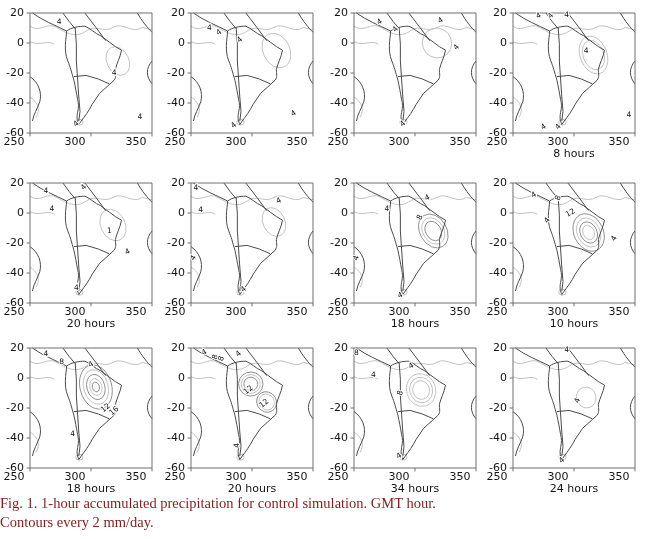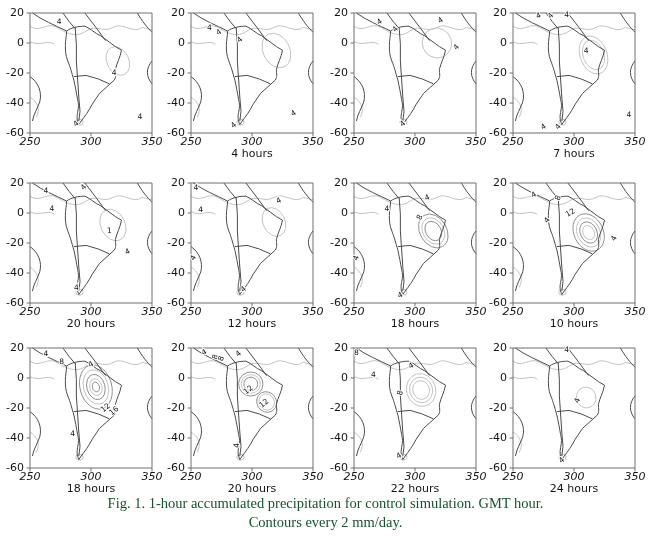--- a/index.html
+++ b/index.html
@@ -8,27 +8,27 @@
   #fig { position:relative; width:651px; height:539px; background:#ffffff; }
   .fig-title { position:absolute; top:0; left:0; width:100%; text-align:center;
                font-size:12px; line-height:13px; color:#141414; }
   #grid { position:absolute; left:0; top:0; width:584px; height:500px; }
   .panel { position:absolute; width:170px; height:156px; }
   .yticks { position:absolute; left:0; top:0; width:27px; height:134px; }
   .ytick  { position:absolute; right:3px; width:26px; text-align:right;
             font-size:11px; line-height:14px; color:#141414; }
   .plot { position:absolute; left:30px; top:6px; width:122px; height:120px; }
   .plot svg { width:100%; height:100%; overflow:visible; display:block; }
-  .xticks { position:absolute; left:30px; top:128px; width:122px; height:13px;font-style:italic; }
+  .xticks { position:absolute; left:14px; top:128px; width:122px; height:13px; }
   .xtick  { position:absolute; transform:translateX(-50%); font-size:11px;
             line-height:13px; color:#141414; white-space:nowrap; }
   .hours { position:absolute; left:18px; top:141px; width:146px; text-align:center;
            font-size:11px; line-height:12px; color:#141414; }
-  .caption { position:absolute; top:494px; left:0; width:100%; text-align:center;
-             font-family:"Liberation Serif",serif; font-size:14.5px; line-height:19px; color:#14532d; }
+  .caption { position:absolute; top:494px; left:0; width:100%; 
+             font-family:"Liberation Serif",serif; font-size:14.5px; line-height:19px; color:#7f1d1d; }
 </style>
 </head>
 <body>
 
 <div id="fig">
   <div id="grid">
       <div class="panel" style="left: 0px; top: 7px;">
     <div class="yticks">
           <span class="ytick" style="top: -1px;">20</span>
           <span class="ytick" style="top: 29px;">0</span>
@@ -109,21 +109,20 @@
             <text transform="translate(40 22.5) rotate(-40)" font-size="6.2" text-anchor="middle" dominant-baseline="middle" fill="#141414" style="paint-order:stroke;stroke:#ffffff;stroke-width:1.6px;font-family:&quot;DejaVu Sans&quot;,sans-serif;">4</text>
             <text transform="translate(84 83.75) rotate(-30)" font-size="6.2" text-anchor="middle" dominant-baseline="middle" fill="#141414" style="paint-order:stroke;stroke:#ffffff;stroke-width:1.6px;font-family:&quot;DejaVu Sans&quot;,sans-serif;">4</text>
             <text transform="translate(35 93.75) rotate(-40)" font-size="6.2" text-anchor="middle" dominant-baseline="middle" fill="#141414" style="paint-order:stroke;stroke:#ffffff;stroke-width:1.6px;font-family:&quot;DejaVu Sans&quot;,sans-serif;">4</text>
           </svg>
     </div>
     <div class="xticks">
           <span class="xtick" style="left: 0px;">250</span>
           <span class="xtick" style="left: 61px;">300</span>
           <span class="xtick" style="left: 122px;">350</span>
         </div>
-    <div class="hours">4 hours</div>
   </div>
       <div class="panel" style="left: 324px; top: 7px;">
     <div class="yticks">
           <span class="ytick" style="top: -1px;">20</span>
           <span class="ytick" style="top: 29px;">0</span>
           <span class="ytick" style="top: 59px;">-20</span>
           <span class="ytick" style="top: 89px;">-40</span>
           <span class="ytick" style="top: 119px;">-60</span>
         </div>
     <div class="plot">
@@ -203,21 +202,21 @@
             <text transform="translate(95 85) rotate(0)" font-size="6.2" text-anchor="middle" dominant-baseline="middle" fill="#141414" style="paint-order:stroke;stroke:#ffffff;stroke-width:1.6px;font-family:&quot;DejaVu Sans&quot;,sans-serif;">4</text>
             <text transform="translate(25 95) rotate(-30)" font-size="6.2" text-anchor="middle" dominant-baseline="middle" fill="#141414" style="paint-order:stroke;stroke:#ffffff;stroke-width:1.6px;font-family:&quot;DejaVu Sans&quot;,sans-serif;">4</text>
             <text transform="translate(37 95) rotate(-45)" font-size="6.2" text-anchor="middle" dominant-baseline="middle" fill="#141414" style="paint-order:stroke;stroke:#ffffff;stroke-width:1.6px;font-family:&quot;DejaVu Sans&quot;,sans-serif;">4</text>
           </svg>
     </div>
     <div class="xticks">
           <span class="xtick" style="left: 0px;">250</span>
           <span class="xtick" style="left: 61px;">300</span>
           <span class="xtick" style="left: 122px;">350</span>
         </div>
-    <div class="hours">7 hours</div>
+    <div class="hours">8 hours</div>
   </div>
       <div class="panel" style="left: 0px; top: 177px;">
     <div class="yticks">
           <span class="ytick" style="top: -1px;">20</span>
           <span class="ytick" style="top: 29px;">0</span>
           <span class="ytick" style="top: 59px;">-20</span>
           <span class="ytick" style="top: 89px;">-40</span>
           <span class="ytick" style="top: 119px;">-60</span>
         </div>
     <div class="plot">
@@ -296,21 +295,20 @@
             <text transform="translate(72 15) rotate(-25)" font-size="6.2" text-anchor="middle" dominant-baseline="middle" fill="#141414" style="paint-order:stroke;stroke:#ffffff;stroke-width:1.6px;font-family:&quot;DejaVu Sans&quot;,sans-serif;">4</text>
             <text transform="translate(2 62.5) rotate(-60)" font-size="6.2" text-anchor="middle" dominant-baseline="middle" fill="#141414" style="paint-order:stroke;stroke:#ffffff;stroke-width:1.6px;font-family:&quot;DejaVu Sans&quot;,sans-serif;">4</text>
             <text transform="translate(43 88.75) rotate(-40)" font-size="6.2" text-anchor="middle" dominant-baseline="middle" fill="#141414" style="paint-order:stroke;stroke:#ffffff;stroke-width:1.6px;font-family:&quot;DejaVu Sans&quot;,sans-serif;">4</text>
           </svg>
     </div>
     <div class="xticks">
           <span class="xtick" style="left: 0px;">250</span>
           <span class="xtick" style="left: 61px;">300</span>
           <span class="xtick" style="left: 122px;">350</span>
         </div>
-    <div class="hours">12 hours</div>
   </div>
       <div class="panel" style="left: 324px; top: 177px;">
     <div class="yticks">
           <span class="ytick" style="top: -1px;">20</span>
           <span class="ytick" style="top: 29px;">0</span>
           <span class="ytick" style="top: 59px;">-20</span>
           <span class="ytick" style="top: 89px;">-40</span>
           <span class="ytick" style="top: 119px;">-60</span>
         </div>
     <div class="plot">
@@ -544,21 +542,21 @@
             <text transform="translate(16 22.5) rotate(0)" font-size="6.2" text-anchor="middle" dominant-baseline="middle" fill="#141414" style="paint-order:stroke;stroke:#ffffff;stroke-width:1.6px;font-family:&quot;DejaVu Sans&quot;,sans-serif;">4</text>
             <text transform="translate(38 37.5) rotate(-70)" font-size="6.2" text-anchor="middle" dominant-baseline="middle" fill="#141414" style="paint-order:stroke;stroke:#ffffff;stroke-width:1.6px;font-family:&quot;DejaVu Sans&quot;,sans-serif;">8</text>
             <text transform="translate(37 90) rotate(-30)" font-size="6.2" text-anchor="middle" dominant-baseline="middle" fill="#141414" style="paint-order:stroke;stroke:#ffffff;stroke-width:1.6px;font-family:&quot;DejaVu Sans&quot;,sans-serif;">4</text>
           </svg>
     </div>
     <div class="xticks">
           <span class="xtick" style="left: 0px;">250</span>
           <span class="xtick" style="left: 61px;">300</span>
           <span class="xtick" style="left: 122px;">350</span>
         </div>
-    <div class="hours">22 hours</div>
+    <div class="hours">34 hours</div>
   </div>
       <div class="panel" style="left: 483px; top: 342px;">
     <div class="yticks">
           <span class="ytick" style="top: -1px;">20</span>
           <span class="ytick" style="top: 29px;">0</span>
           <span class="ytick" style="top: 59px;">-20</span>
           <span class="ytick" style="top: 89px;">-40</span>
           <span class="ytick" style="top: 119px;">-60</span>
         </div>
     <div class="plot">

